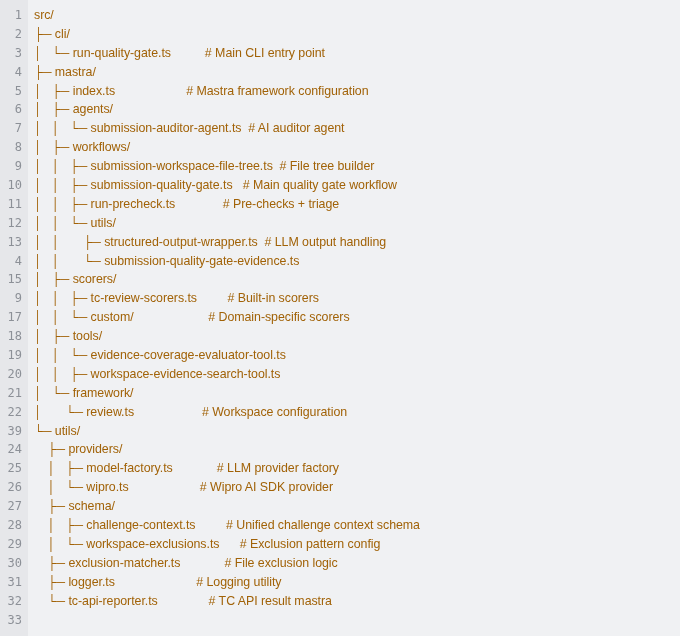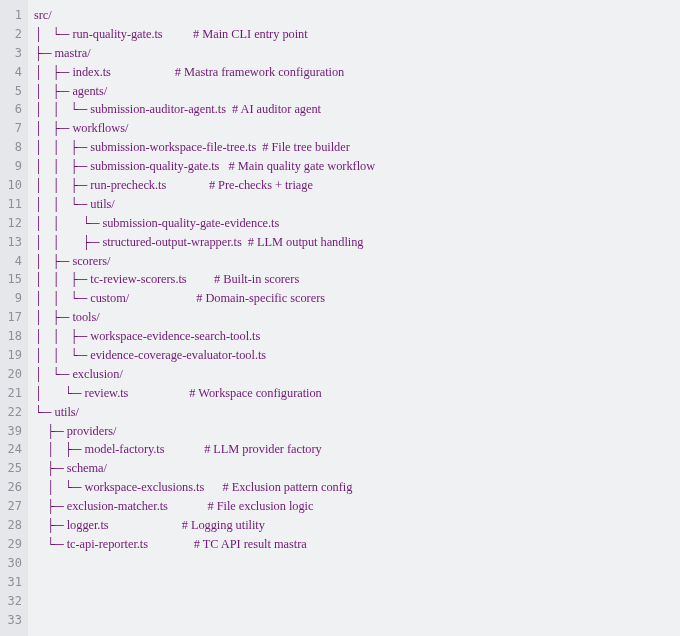--- a/index.html
+++ b/index.html
@@ -35,23 +35,23 @@
       line-height: 18.9px;
       font-family: "DejaVu Sans Mono", monospace;
       font-size: 12px;
       color: #8c9097;
       text-align: right;
       padding-right: 6px;
     }
     .line {
       height: 18.9px;
       line-height: 18.9px;
-      font-family: Liberation Serif, serif;
+      font-family: Liberation Sans, sans-serif;
       font-size: 12.4px;
-      color: #701a75;
+      color: #a16207;
       white-space: pre;
       letter-spacing: -0.05px;
     }
   </style>
 </head>
 <body>
 
 <div class="editor">
   <div class="gutter" id="gutter">
       <div class="ln">1</div>
@@ -83,42 +83,45 @@
       <div class="ln">27</div>
       <div class="ln">28</div>
       <div class="ln">29</div>
       <div class="ln">30</div>
       <div class="ln">31</div>
       <div class="ln">32</div>
       <div class="ln">33</div>
     </div>
   <div class="code" id="code">
       <div class="line">src/</div>
+      <div class="line">├─ cli/</div>
       <div class="line">│   └─ run-quality-gate.ts          # Main CLI entry point</div>
       <div class="line">├─ mastra/</div>
       <div class="line">│   ├─ index.ts                     # Mastra framework configuration</div>
       <div class="line">│   ├─ agents/</div>
       <div class="line">│   │   └─ submission-auditor-agent.ts  # AI auditor agent</div>
       <div class="line">│   ├─ workflows/</div>
       <div class="line">│   │   ├─ submission-workspace-file-tree.ts  # File tree builder</div>
       <div class="line">│   │   ├─ submission-quality-gate.ts   # Main quality gate workflow</div>
       <div class="line">│   │   ├─ run-precheck.ts              # Pre-checks + triage</div>
       <div class="line">│   │   └─ utils/</div>
+      <div class="line">│   │       ├─ structured-output-wrapper.ts  # LLM output handling</div>
       <div class="line">│   │       └─ submission-quality-gate-evidence.ts</div>
-      <div class="line">│   │       ├─ structured-output-wrapper.ts  # LLM output handling</div>
       <div class="line">│   ├─ scorers/</div>
       <div class="line">│   │   ├─ tc-review-scorers.ts         # Built-in scorers</div>
       <div class="line">│   │   └─ custom/                      # Domain-specific scorers</div>
       <div class="line">│   ├─ tools/</div>
+      <div class="line">│   │   └─ evidence-coverage-evaluator-tool.ts</div>
       <div class="line">│   │   ├─ workspace-evidence-search-tool.ts</div>
-      <div class="line">│   │   └─ evidence-coverage-evaluator-tool.ts</div>
-      <div class="line">│   └─ exclusion/</div>
+      <div class="line">│   └─ framework/</div>
       <div class="line">│       └─ review.ts                    # Workspace configuration</div>
       <div class="line">└─ utils/</div>
       <div class="line">    ├─ providers/</div>
       <div class="line">    │   ├─ model-factory.ts             # LLM provider factory</div>
+      <div class="line">    │   └─ wipro.ts                     # Wipro AI SDK provider</div>
       <div class="line">    ├─ schema/</div>
+      <div class="line">    │   ├─ challenge-context.ts         # Unified challenge context schema</div>
       <div class="line">    │   └─ workspace-exclusions.ts      # Exclusion pattern config</div>
       <div class="line">    ├─ exclusion-matcher.ts             # File exclusion logic</div>
       <div class="line">    ├─ logger.ts                        # Logging utility</div>
       <div class="line">    └─ tc-api-reporter.ts               # TC API result mastra</div>
     </div>
 </div>
 
 </body></html>

